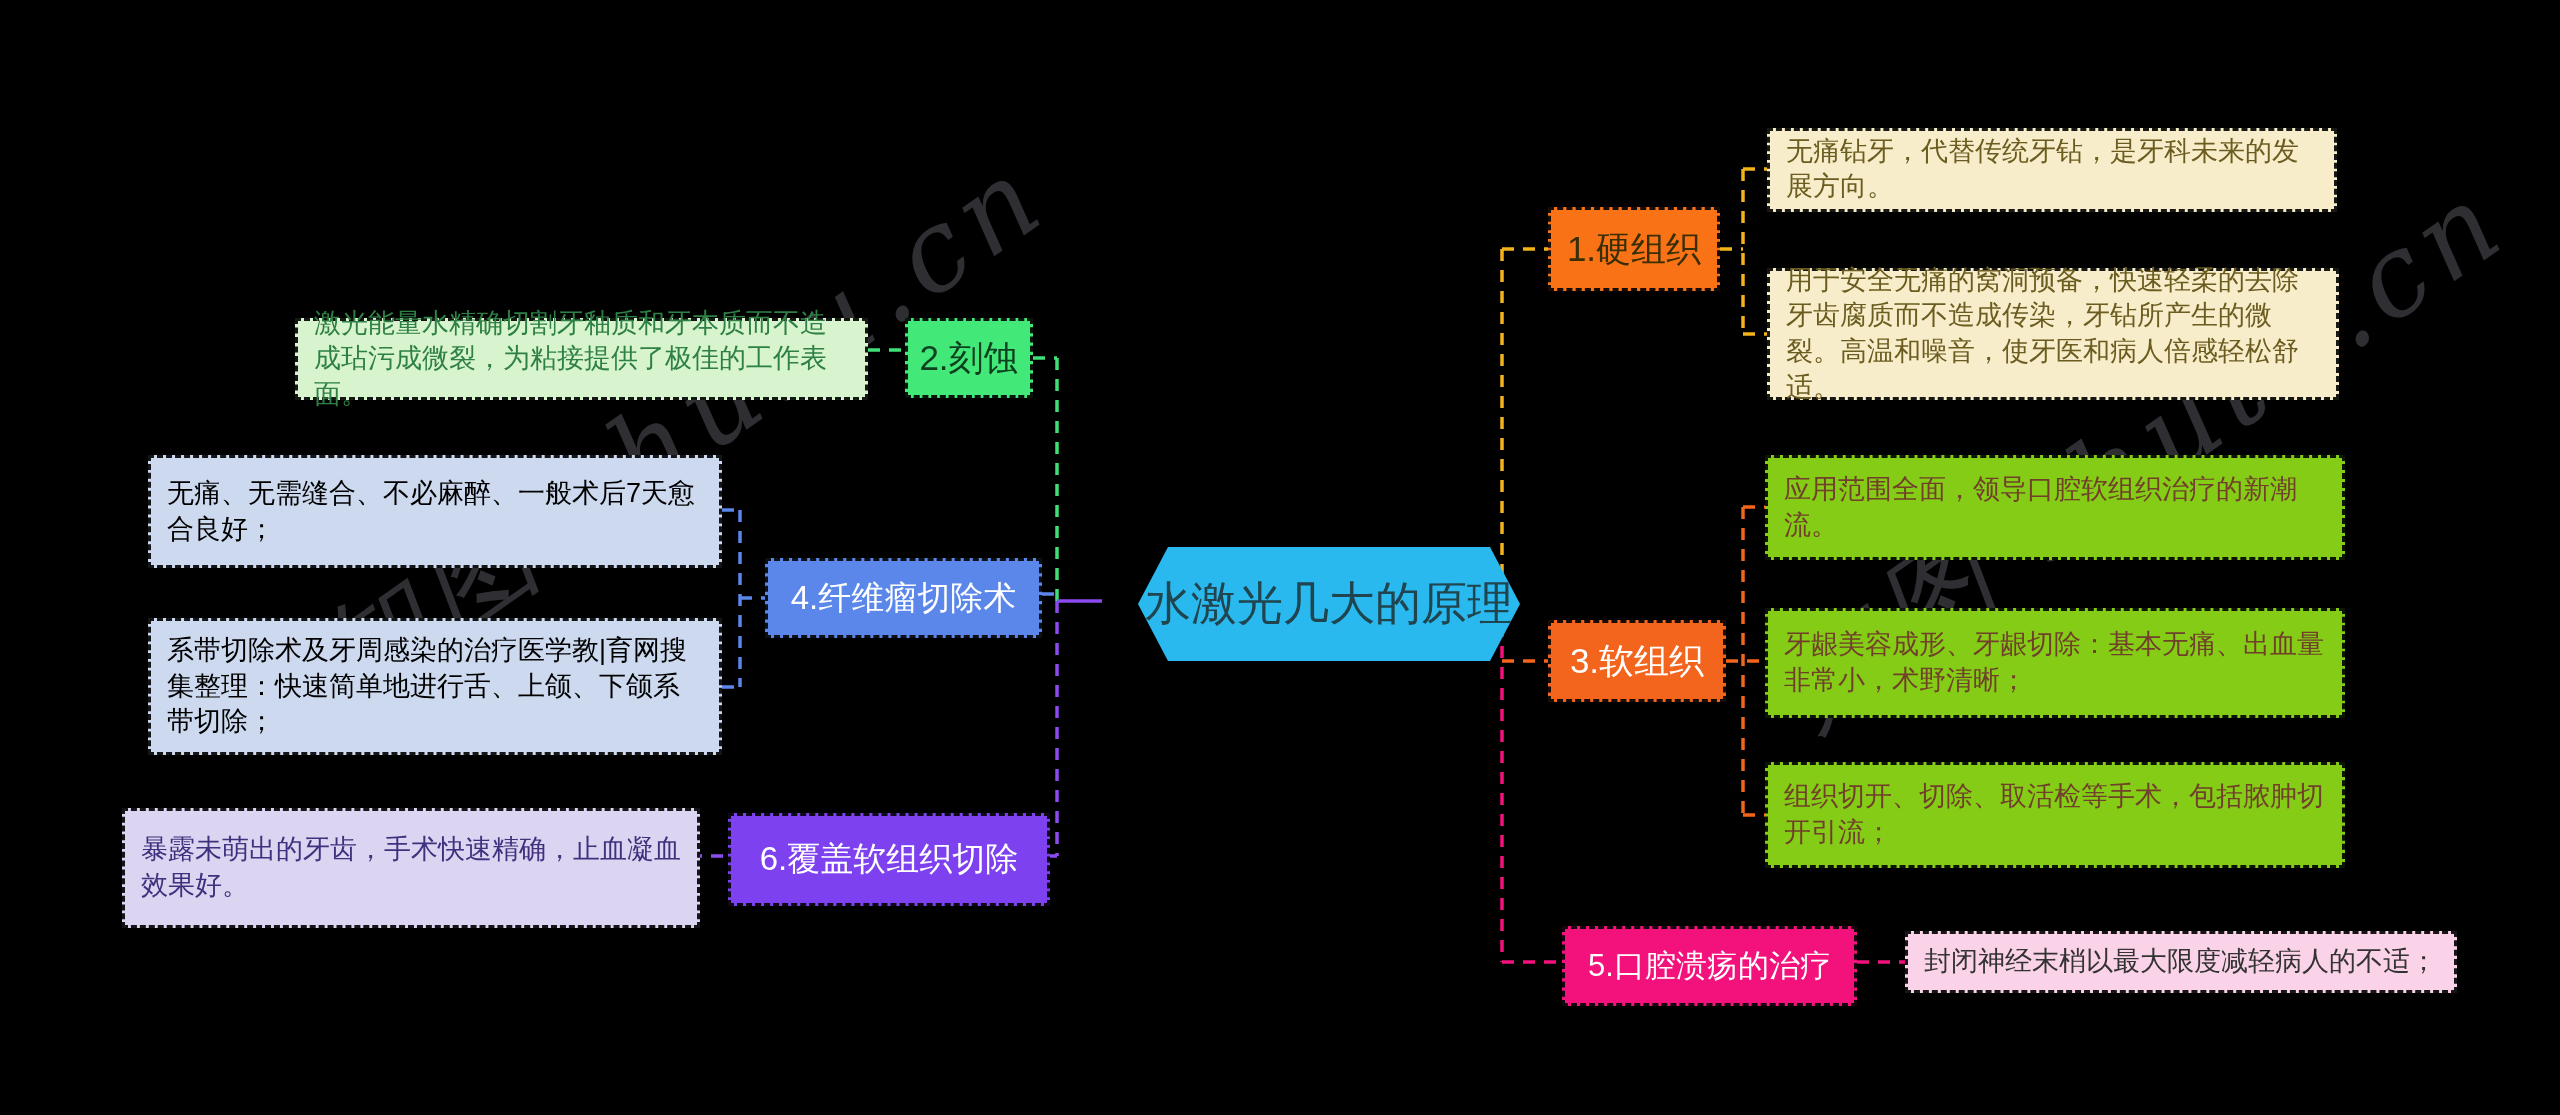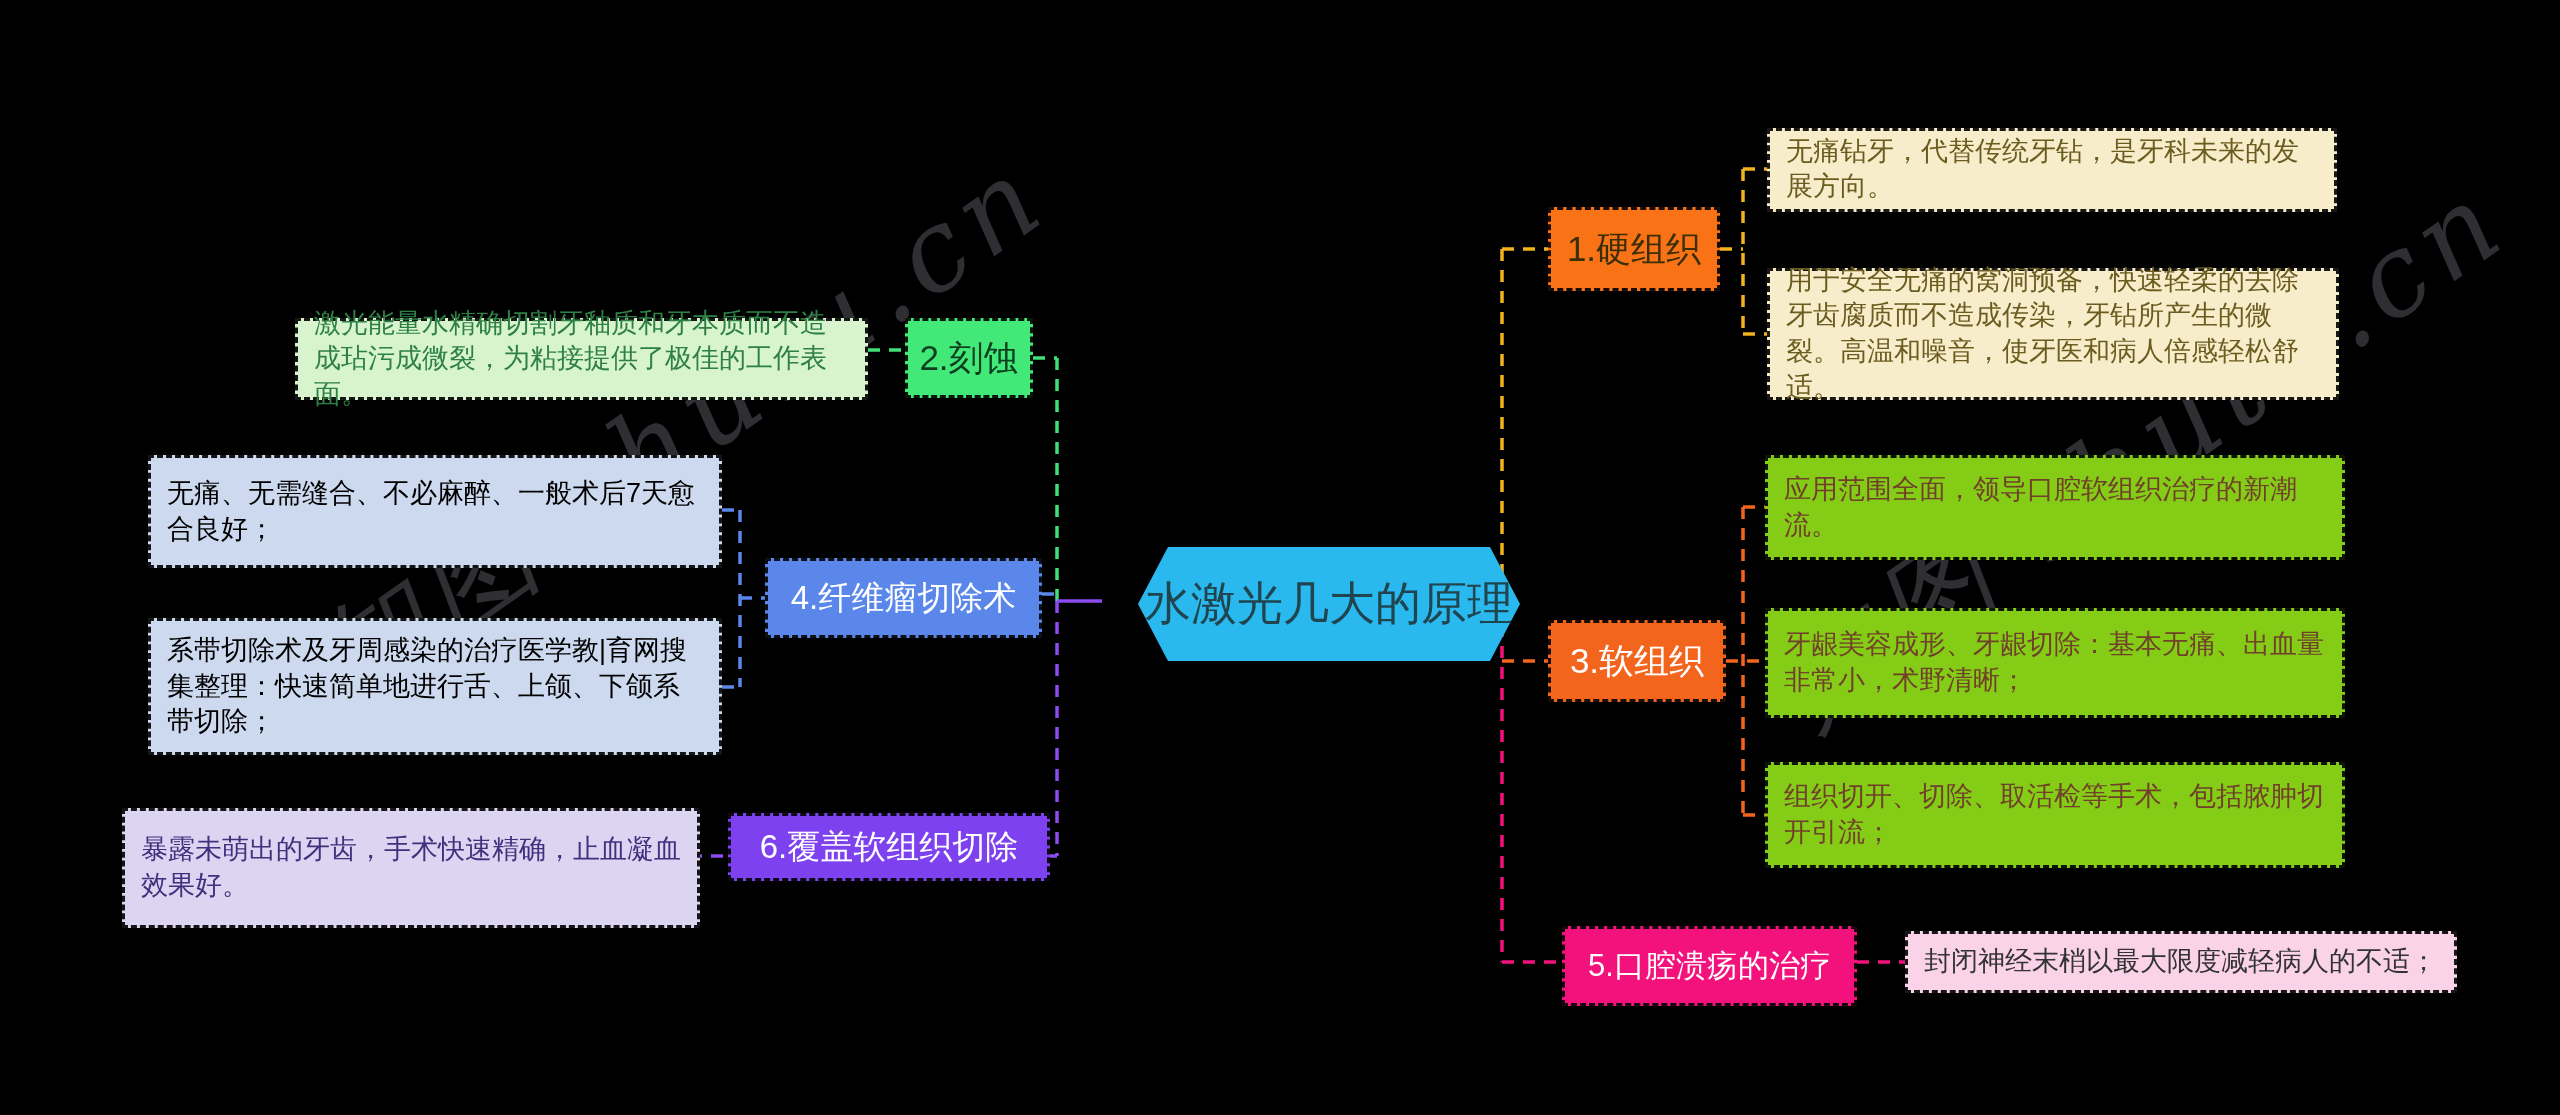--- a/index.html
+++ b/index.html
@@ -111,21 +111,21 @@
   <span>无痛、无需缝合、不必麻醉、一般术后7天愈合良好；</span>
 </div>
 <div class="abs topic n4" style="left:765px;top:558px;width:277px;height:80px;">4.纤维瘤切除术</div>
 <div class="abs leaf blue" style="left:148px;top:618px;width:574px;height:137px;">
   <span>系带切除术及牙周感染的治疗医学教|育网搜集整理：快速简单地进行舌、上颌、下颌系带切除；</span>
 </div>
 
 <div class="abs leaf lavender" style="left:122px;top:808px;width:578px;height:120px;">
   <span>暴露未萌出的牙齿，手术快速精确，止血凝血效果好。</span>
 </div>
-<div class="abs topic n6" style="left:728px;top:813px;width:322px;height:68px;">6.覆盖软组织切除</div>
+<div class="abs topic n6" style="left:728px;top:813px;width:322px;height:93px;">6.覆盖软组织切除</div>
 
 <div class="abs root" style="left:1098px;top:547px;width:382px;height:114px;">水激光几大的原理</div>
 
 <div class="abs topic n1" style="left:1548px;top:207px;width:172px;height:84px;">1.硬组织</div>
 <div class="abs leaf cream" style="left:1767px;top:128px;width:570px;height:84px;justify-content:flex-end;">
   <span>无痛钻牙，代替传统牙钻，是牙科未来的发展方向。</span>
 </div>
 <div class="abs leaf cream" style="left:1767px;top:268px;width:572px;height:132px;">
   <span>用于安全无痛的窝洞预备，快速轻柔的去除牙齿腐质而不造成传染，牙钻所产生的微裂。高温和噪音，使牙医和病人倍感轻松舒适。</span>
 </div>

